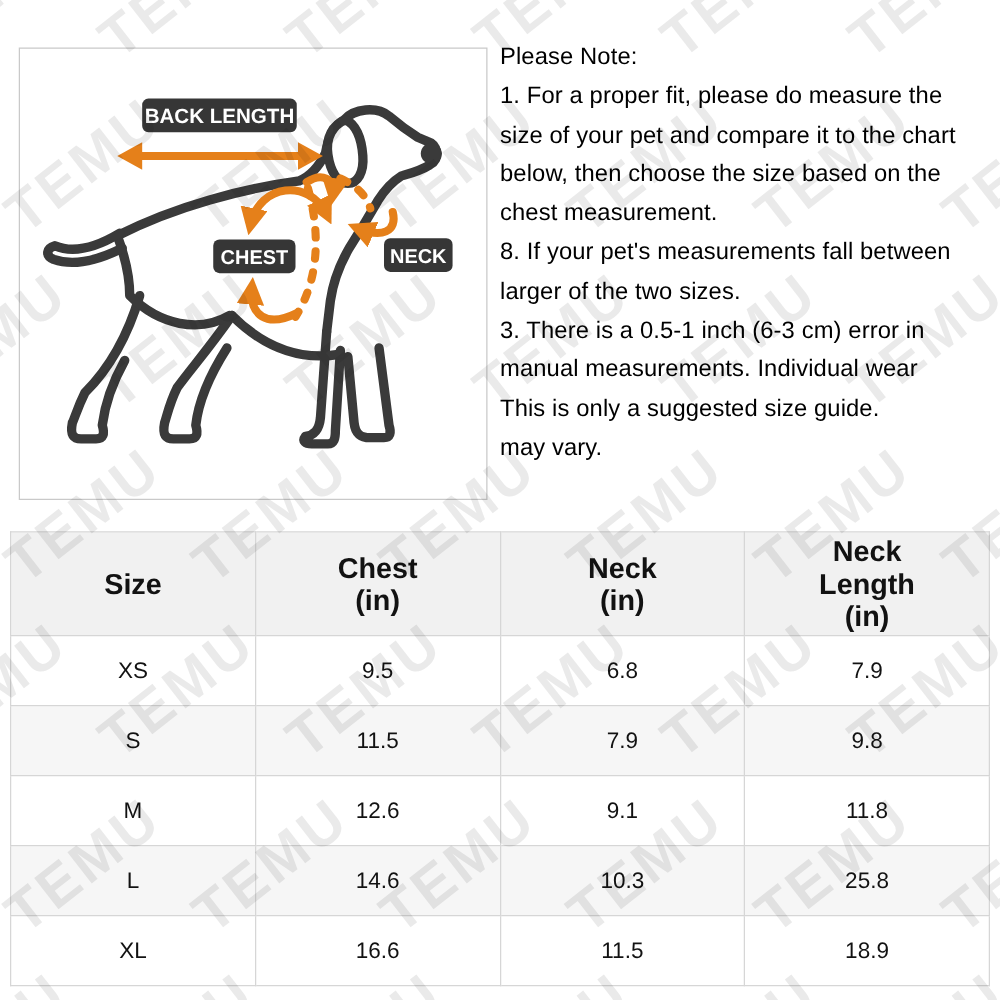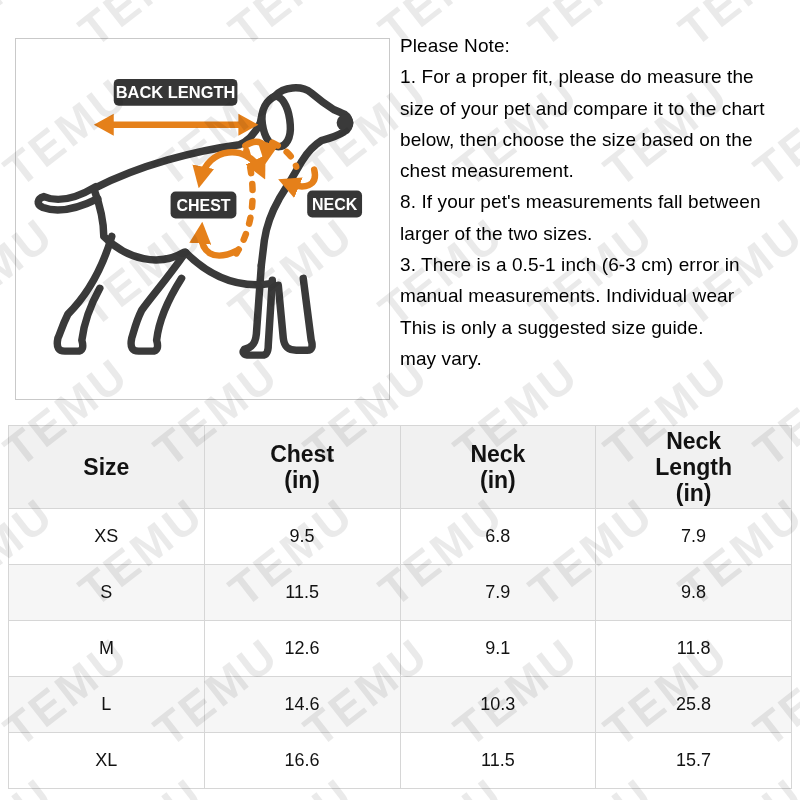--- a/index.html
+++ b/index.html
@@ -153,21 +153,21 @@
         <tr>
           <td>L</td>
           <td>14.6</td>
           <td>10.3</td>
           <td>25.8</td>
         </tr>
         <tr>
           <td>XL</td>
           <td>16.6</td>
           <td>11.5</td>
-          <td>15.7</td>
+          <td>18.9</td>
         </tr>
       </tbody>
     </table>
   </div>
 
   <div class="watermark-layer" id="wm">
       <span class="wm" style="left: -80px; top: -35px;">TEMU</span>
       <span class="wm" style="left: 70px; top: -35px;">TEMU</span>
       <span class="wm" style="left: 220px; top: -35px;">TEMU</span>
       <span class="wm" style="left: 370px; top: -35px;">TEMU</span>

